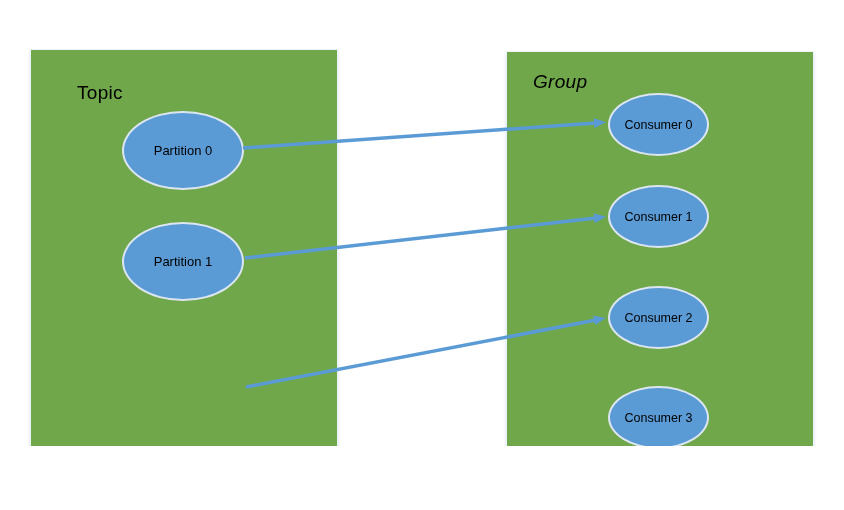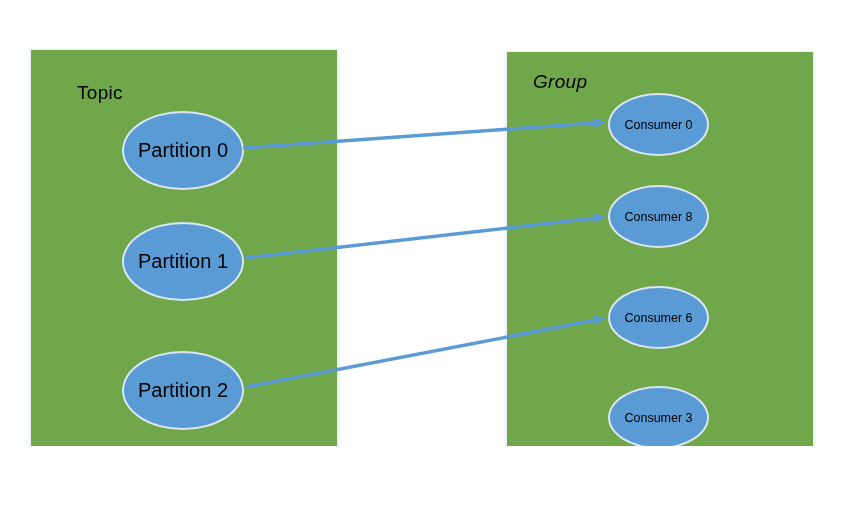--- a/index.html
+++ b/index.html
@@ -42,21 +42,21 @@
     display: flex;
     align-items: center;
     justify-content: center;
     color: #000000;
     box-sizing: border-box;
     text-align: center;
   }
   .partition {
     width: 122px;
     height: 79px;
-    font-size: 20px;
+    font-size: 13px;
   }
   .consumer {
     width: 101px;
     height: 63px;
     font-size: 12.5px;
   }
   
   .p0 { left: 122px; top: 111px; }
   .p1 { left: 122px; top: 222px; }
   .p2 { left: 122px; top: 351px; }
@@ -93,32 +93,29 @@
   <div class="green-box group-box">
     <div class="box-label">Group</div>
   </div>
 
   <div class="node partition p0">
     <span>Partition 0</span>
   </div>
   <div class="node partition p1">
     <span>Partition 1</span>
   </div>
-  <div class="node partition p2">
-    <span>Partition 2</span>
-  </div>
 
   <div class="node consumer c0">
     <span>Consumer 0</span>
   </div>
   <div class="node consumer c1">
-    <span>Consumer 8</span>
+    <span>Consumer 1</span>
   </div>
   <div class="node consumer c2">
-    <span>Consumer 6</span>
+    <span>Consumer 2</span>
   </div>
   <div class="node consumer c3">
     <span>Consumer 3</span>
   </div>
 
   <svg class="connector-layer" viewBox="0 0 844 510" xmlns="http://www.w3.org/2000/svg">
     <defs>
       <marker id="arrowhead" markerUnits="userSpaceOnUse" markerWidth="12" markerHeight="10" refX="2" refY="5" orient="auto">
         <path d="M0,0 L12,5 L0,10 Z" fill="#5b9bd5"></path>
       </marker>

